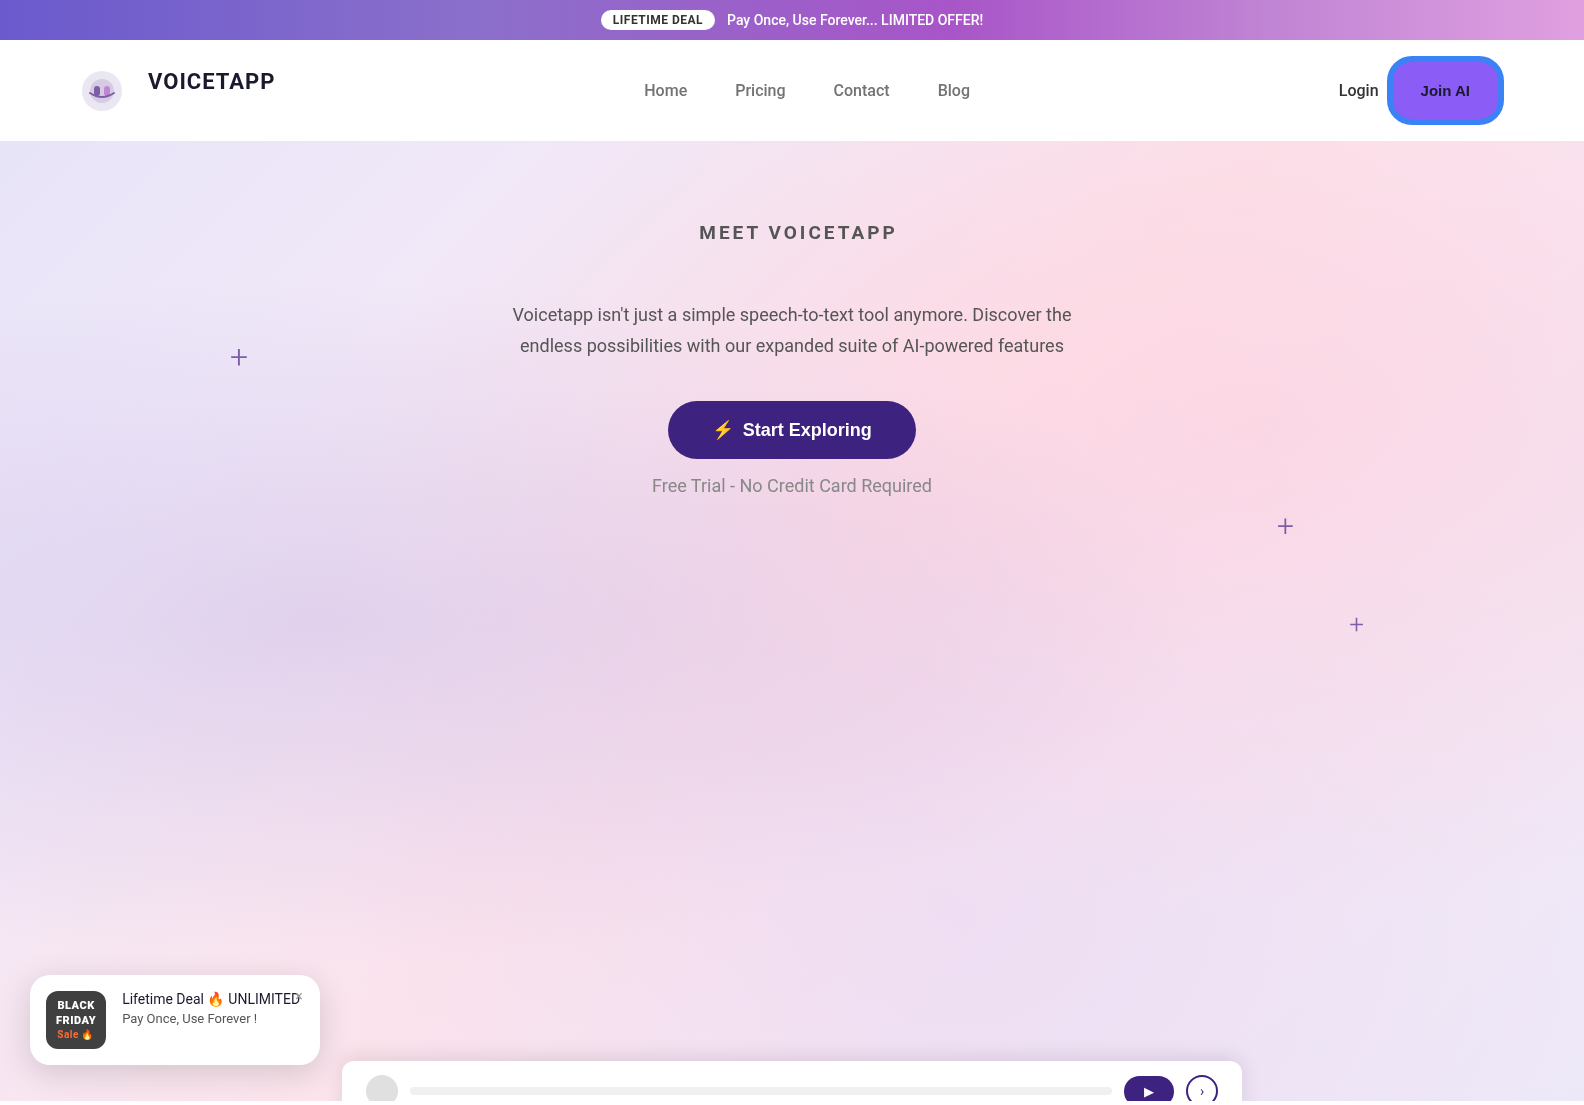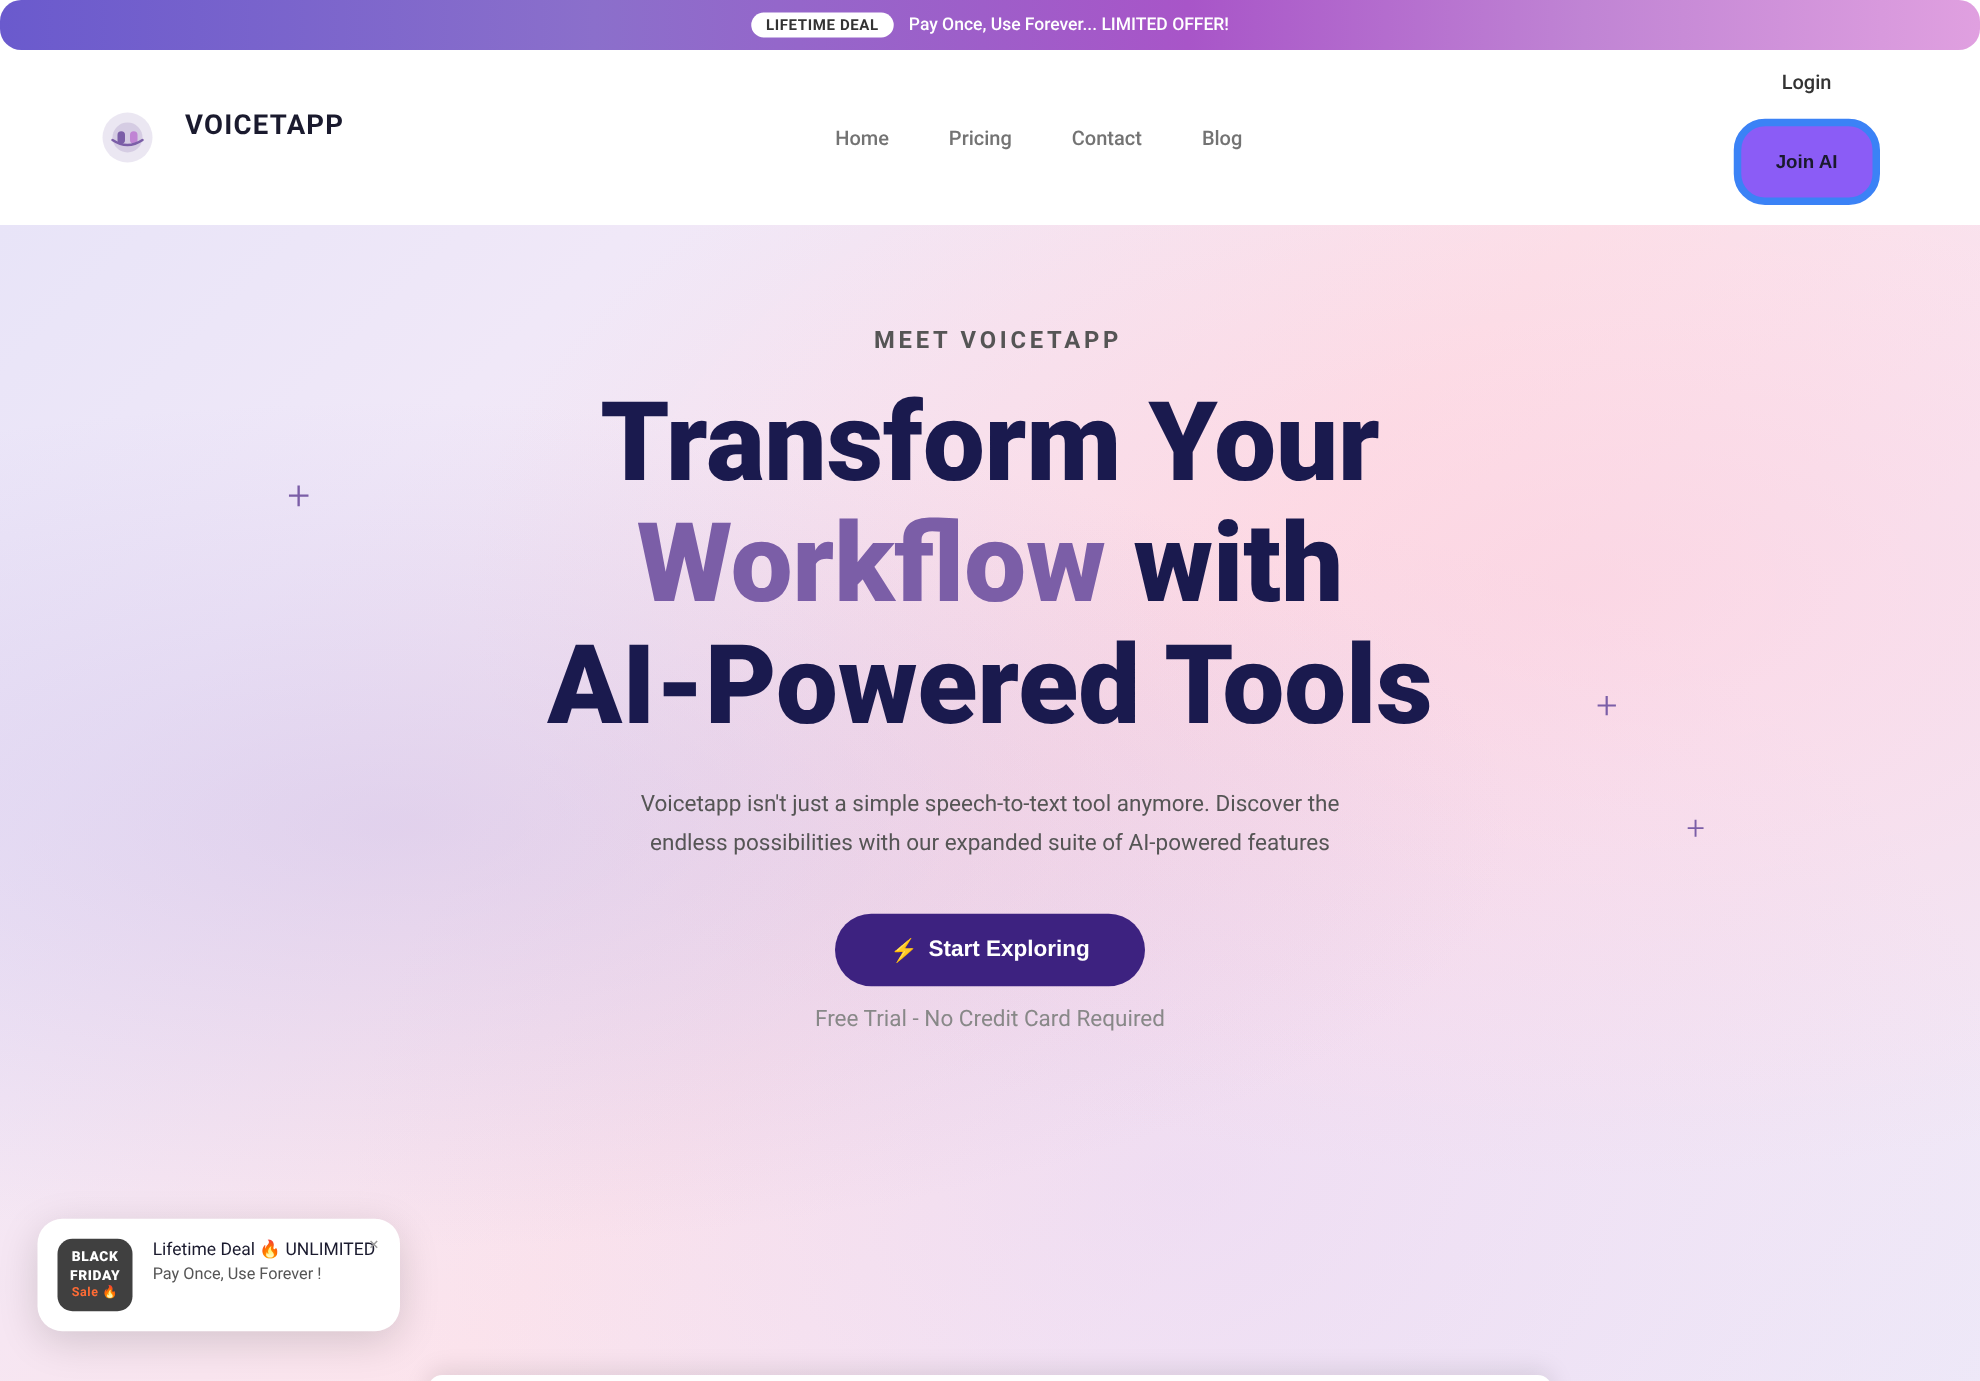--- a/index.html
+++ b/index.html
@@ -17,21 +17,20 @@
       width: 100%;
       background: linear-gradient(90deg, #6a5acd 0%, #8b6fcb 30%, #a855c8 60%, #c084d4 80%, #e0a0e0 100%);
       padding: 10px 0;
       text-align: center;
       display: flex;
       align-items: center;
       justify-content: center;
       gap: 12px;
       color: white;
       font-size: 14px;
-      border-radius: 17px;
     }
 
     .lifetime-badge {
       background: white;
       color: #333;
       border-radius: 20px;
       padding: 3px 12px;
       font-size: 12px;
       font-weight: 700;
       letter-spacing: 0.5px;
@@ -84,22 +83,21 @@
     .nav-links a {
       text-decoration: none;
       color: #737373;
       font-size: 16px;
       font-weight: 500;
     }
 
     .nav-right {
       display: flex;
       align-items: center;
-      gap: 20px;
-      flex-direction: column;
+      gap: 8px;
     }
 
     .login-link {
       text-decoration: none;
       color: #333;
       font-size: 16px;
       font-weight: 500;
     }
 
     .join-btn {
@@ -386,25 +384,20 @@
 </nav>
 
 <section class="hero-section">
 
   <span class="plus-deco plus-left">+</span>
   <span class="plus-deco plus-right-1">+</span>
   <span class="plus-deco plus-right-2">+</span>
 
   <p class="meet-label">MEET VOICETAPP</p>
 
-  <h1 class="hero-title">
-    <span>Transform Your</span><br>
-    <span class="highlight">Workflow</span><span> with</span><br>
-    <span>AI-Powered Tools</span>
-  </h1>
 
   <p class="hero-subtitle">Voicetapp isn't just a simple speech-to-text tool anymore. Discover the endless possibilities with our expanded suite of AI-powered features</p>
 
   <button class="start-btn">
     <span class="bolt">⚡</span>
     <span>Start Exploring</span>
   </button>
 
   <p class="free-trial-text">Free Trial - No Credit Card Required</p>
 

